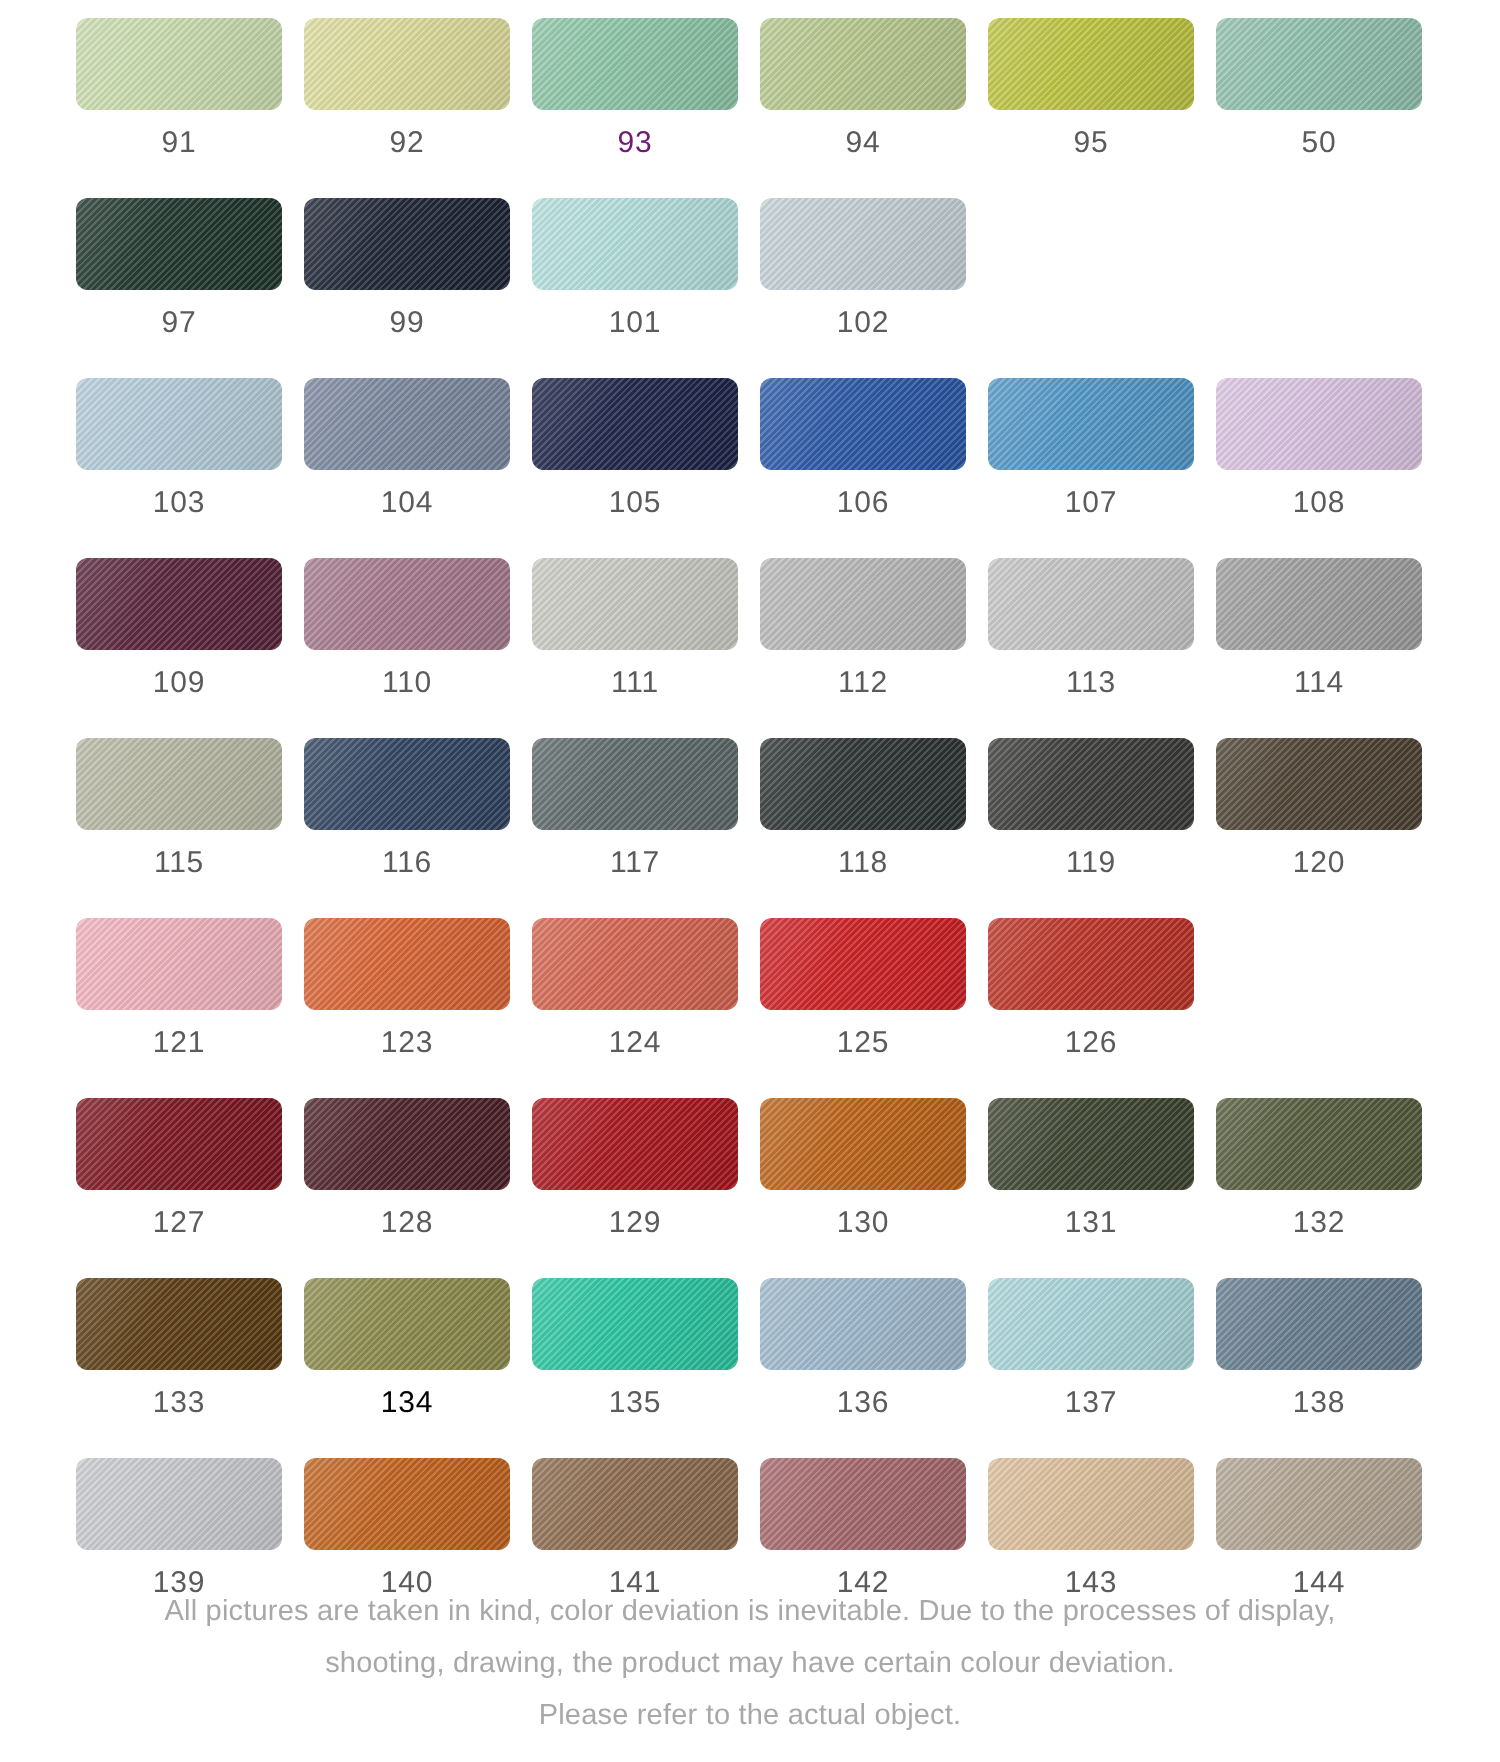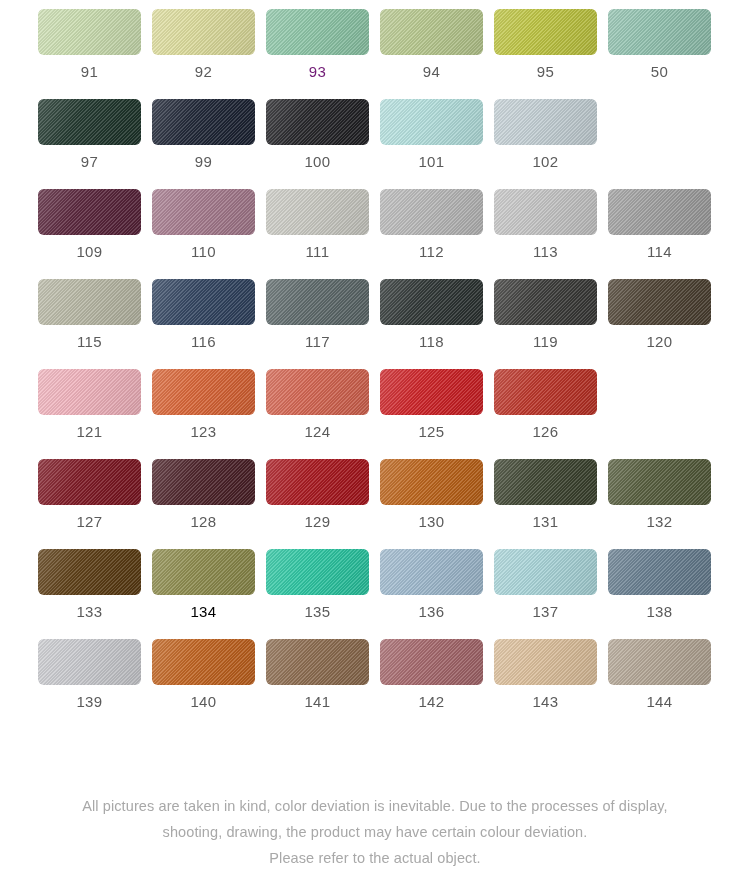--- a/index.html
+++ b/index.html
@@ -149,30 +149,52 @@
       <div class="swatch-row">
         <div class="swatch-cell">
           <div class="swatch-chip" style="background-color: var(--c, #1f362c);"></div>
           <div class="swatch-label" style="color: rgb(91, 91, 91);">97</div>
         </div>
         <div class="swatch-cell">
           <div class="swatch-chip" style="background-color: var(--c, #1d2434);"></div>
           <div class="swatch-label" style="color: rgb(91, 91, 91);">99</div>
         </div>
         <div class="swatch-cell">
-          <div class="swatch-chip" style="background-color: var(--c, #222226);"></div>
-          <div class="swatch-label" style="color: rgb(91, 91, 91);">100</div>
-        </div>
-        <div class="swatch-cell">
           <div class="swatch-chip" style="background-color: var(--c, #b3dfdd);"></div>
           <div class="swatch-label" style="color: rgb(91, 91, 91);">101</div>
         </div>
         <div class="swatch-cell">
           <div class="swatch-chip" style="background-color: var(--c, #c3cfd4);"></div>
           <div class="swatch-label" style="color: rgb(91, 91, 91);">102</div>
+        </div>
+      </div>
+      <div class="swatch-row">
+        <div class="swatch-cell">
+          <div class="swatch-chip" style="background-color: var(--c, #b2cbd8);"></div>
+          <div class="swatch-label" style="color: rgb(91, 91, 91);">103</div>
+        </div>
+        <div class="swatch-cell">
+          <div class="swatch-chip" style="background-color: var(--c, #7b879e);"></div>
+          <div class="swatch-label" style="color: rgb(91, 91, 91);">104</div>
+        </div>
+        <div class="swatch-cell">
+          <div class="swatch-chip" style="background-color: var(--c, #1d2448);"></div>
+          <div class="swatch-label" style="color: rgb(91, 91, 91);">105</div>
+        </div>
+        <div class="swatch-cell">
+          <div class="swatch-chip" style="background-color: var(--c, #2a57a6);"></div>
+          <div class="swatch-label" style="color: rgb(91, 91, 91);">106</div>
+        </div>
+        <div class="swatch-cell">
+          <div class="swatch-chip" style="background-color: var(--c, #5096c6);"></div>
+          <div class="swatch-label" style="color: rgb(91, 91, 91);">107</div>
+        </div>
+        <div class="swatch-cell">
+          <div class="swatch-chip" style="background-color: var(--c, #d9c3e0);"></div>
+          <div class="swatch-label" style="color: rgb(91, 91, 91);">108</div>
         </div>
       </div>
       <div class="swatch-row">
         <div class="swatch-cell">
           <div class="swatch-chip" style="background-color: var(--c, #58243a);"></div>
           <div class="swatch-label" style="color: rgb(91, 91, 91);">109</div>
         </div>
         <div class="swatch-cell">
           <div class="swatch-chip" style="background-color: var(--c, #a4798c);"></div>
           <div class="swatch-label" style="color: rgb(91, 91, 91);">110</div>

